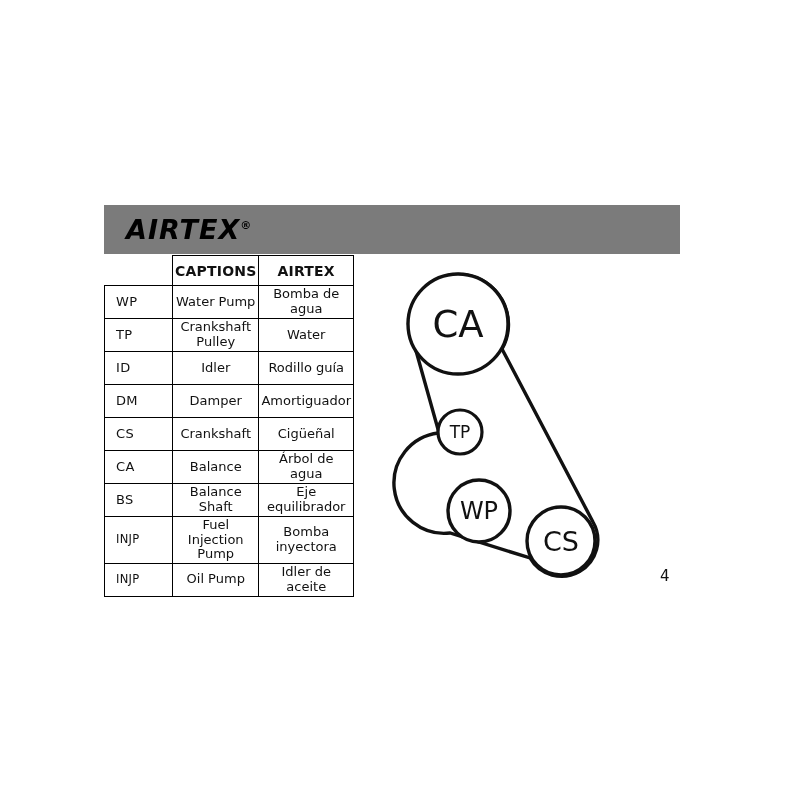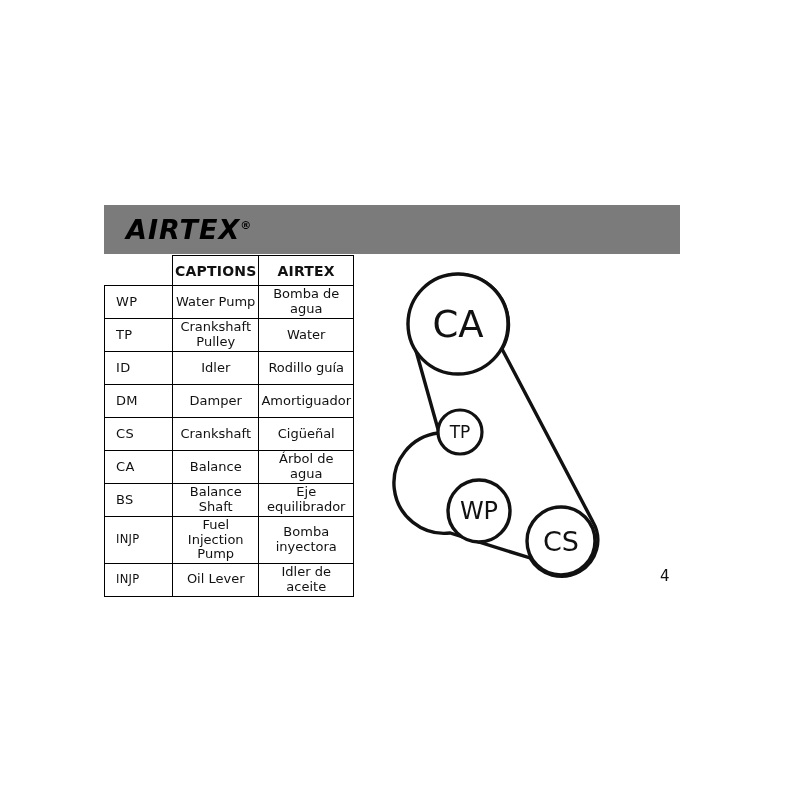--- a/index.html
+++ b/index.html
@@ -176,21 +176,21 @@
         <td>Balance Shaft</td>
         <td>Eje equilibrador</td>
       </tr>
       <tr>
         <td class="code small">INJP</td>
         <td>Fuel Injection Pump</td>
         <td>Bomba inyectora</td>
       </tr>
       <tr>
         <td class="code small">INJP</td>
-        <td>Oil Lever</td>
+        <td>Oil Pump</td>
         <td>Idler de aceite</td>
       </tr>
     </tbody>
   </table>
 
   <svg id="diagram" viewBox="0 0 300 350">
 
     <path d="M 28.5 74
              A 50 50 0 1 1 122 99
              L 213 272

